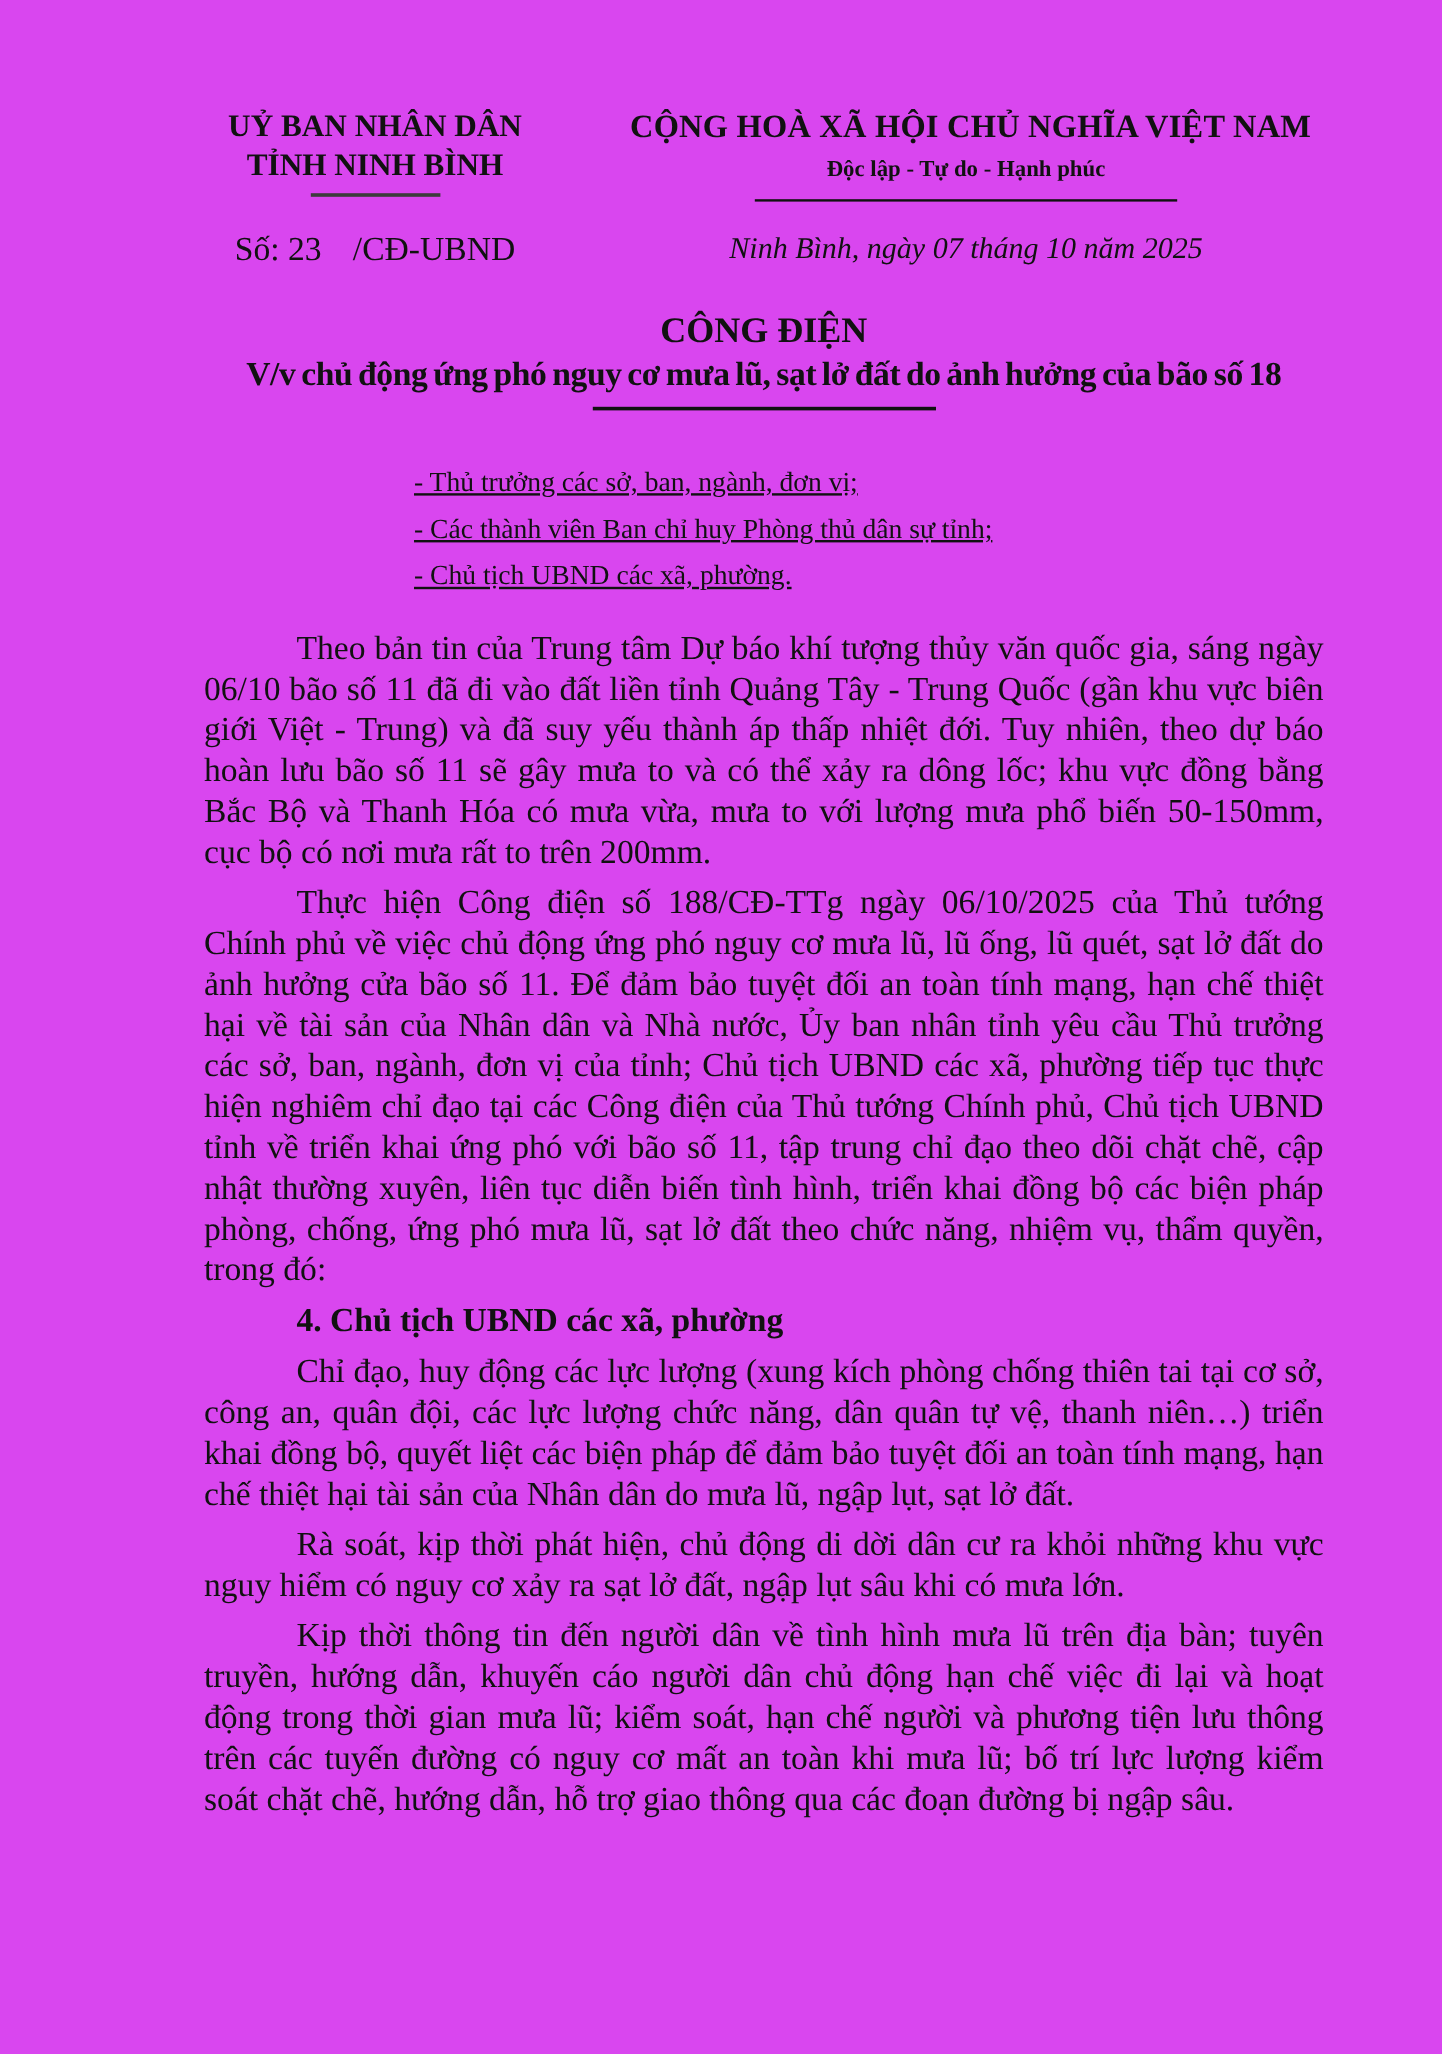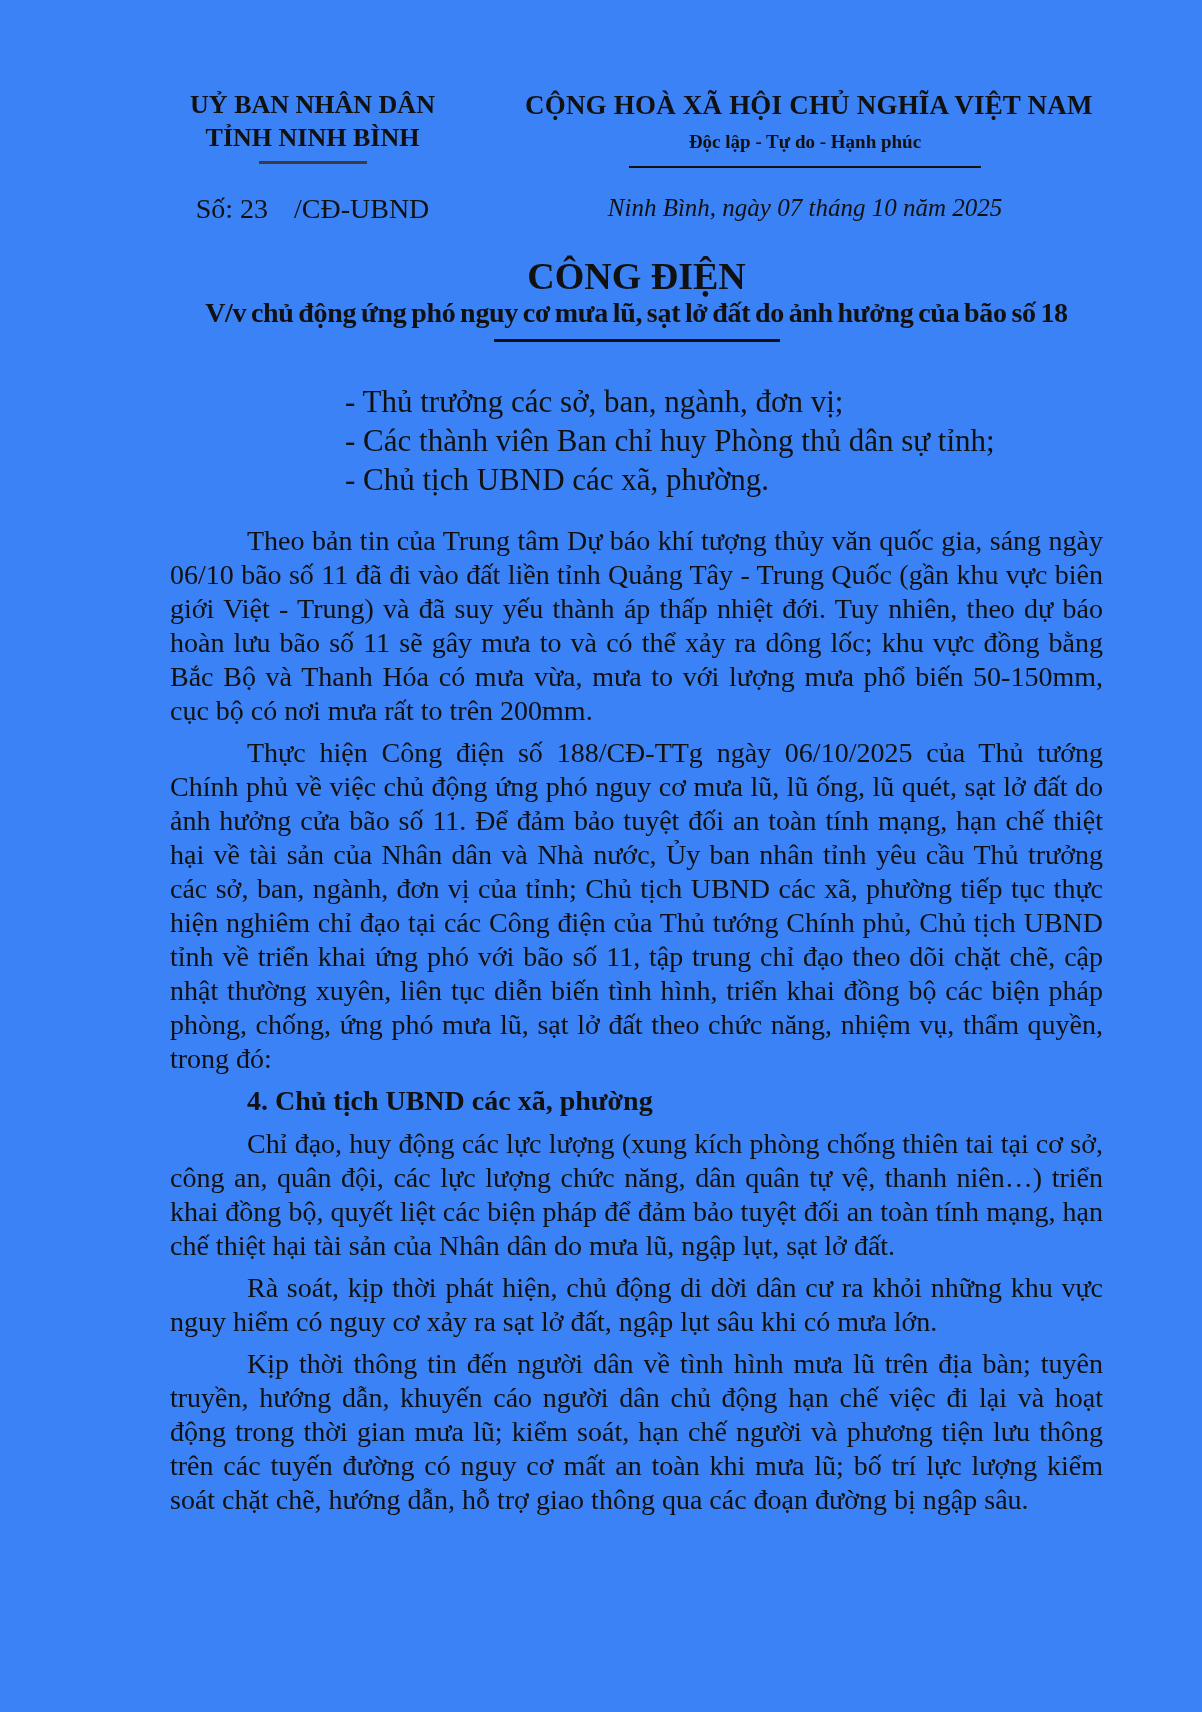--- a/index.html
+++ b/index.html
@@ -1,21 +1,21 @@
 <!DOCTYPE html>
 <html lang="vi"><head>
 <meta charset="utf-8">
 <style>
   html, body { margin: 0; padding: 0; background: #ffffff; }
   .page {
     position: relative;
     width: 1202px;
     height: 1712px;
     box-sizing: border-box;
-    background: #3b82f6;
+    background: #d946ef;
     color: #111111;
     font-family: "Liberation Serif", "DejaVu Serif", serif;
     padding: 88px 0 0 170px;
     overflow: hidden;
   }
 
   
   .doc-header { display: flex; align-items: flex-start; width: 933px; }
   .issuer   { width: 255px; margin-left: 15px; text-align: center; }
   .national { width: 560px; margin-left: 85px; text-align: center; }
@@ -27,34 +27,34 @@
   .doc-number { margin-top: 27px; font-size: 28px; line-height: 36px; white-space: nowrap; }
   .doc-symbol { margin-left: 26px; }
 
   .country { font-weight: bold; font-size: 27px; line-height: 35px; white-space: nowrap; letter-spacing: .2px; }
   .motto   { font-weight: bold; font-size: 19px; line-height: 36px; margin-top: 1px; white-space: nowrap; }
   .motto-rule { width: 352px; height: 2px; background: #111111; margin: 6px auto 0; }
   .dateline { font-style: italic; font-size: 25px; line-height: 36px; margin-top: 22px; white-space: nowrap; }
 
   
   .title-block { width: 933px; text-align: center; margin-top: 30px; }
-  .doc-type { font-weight: bold; font-size: 38px; line-height: 38px; text-align: center; }
+  .doc-type { font-weight: bold; font-size: 30px; line-height: 38px; text-align: center; }
   .subject  {
     font-weight: bold; font-size: 28px; line-height: 36px;
     white-space: nowrap; letter-spacing: -0.3px; word-spacing: -2px;
   }
   .subject-rule { width: 286px; height: 3px; background: #111111; margin: 8px auto 0; }
 
   .salutation {
     width: 933px; margin-top: 58px; text-align: center;
     font-weight: bold; font-size: 29px; line-height: 37px; white-space: nowrap;
   }
 
   
-  .recipients { margin-top: 40px; margin-left: 175px; font-size: 31px; line-height: 39px; }
+  .recipients { margin-top: 40px; margin-left: 175px; font-size: 23px; line-height: 39px; text-decoration: underline; }
 
   
   .body { width: 933px; margin-top: 25px; font-size: 28px; line-height: 34px; text-align: justify; }
   .body p { margin: 0 0 8px 0; text-indent: 77px; }
   .body p.heading { font-weight: bold; margin: 5px 0 9px 0; text-align: left; }
 </style>
 </head>
 <body>
 
 <div class="page">

